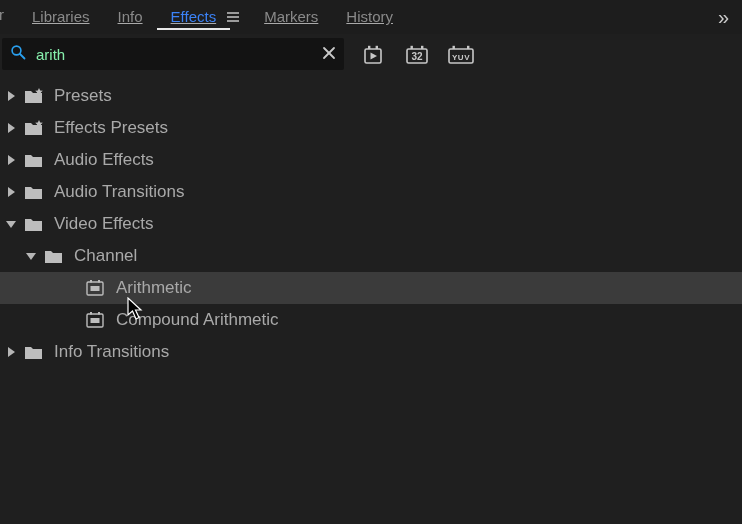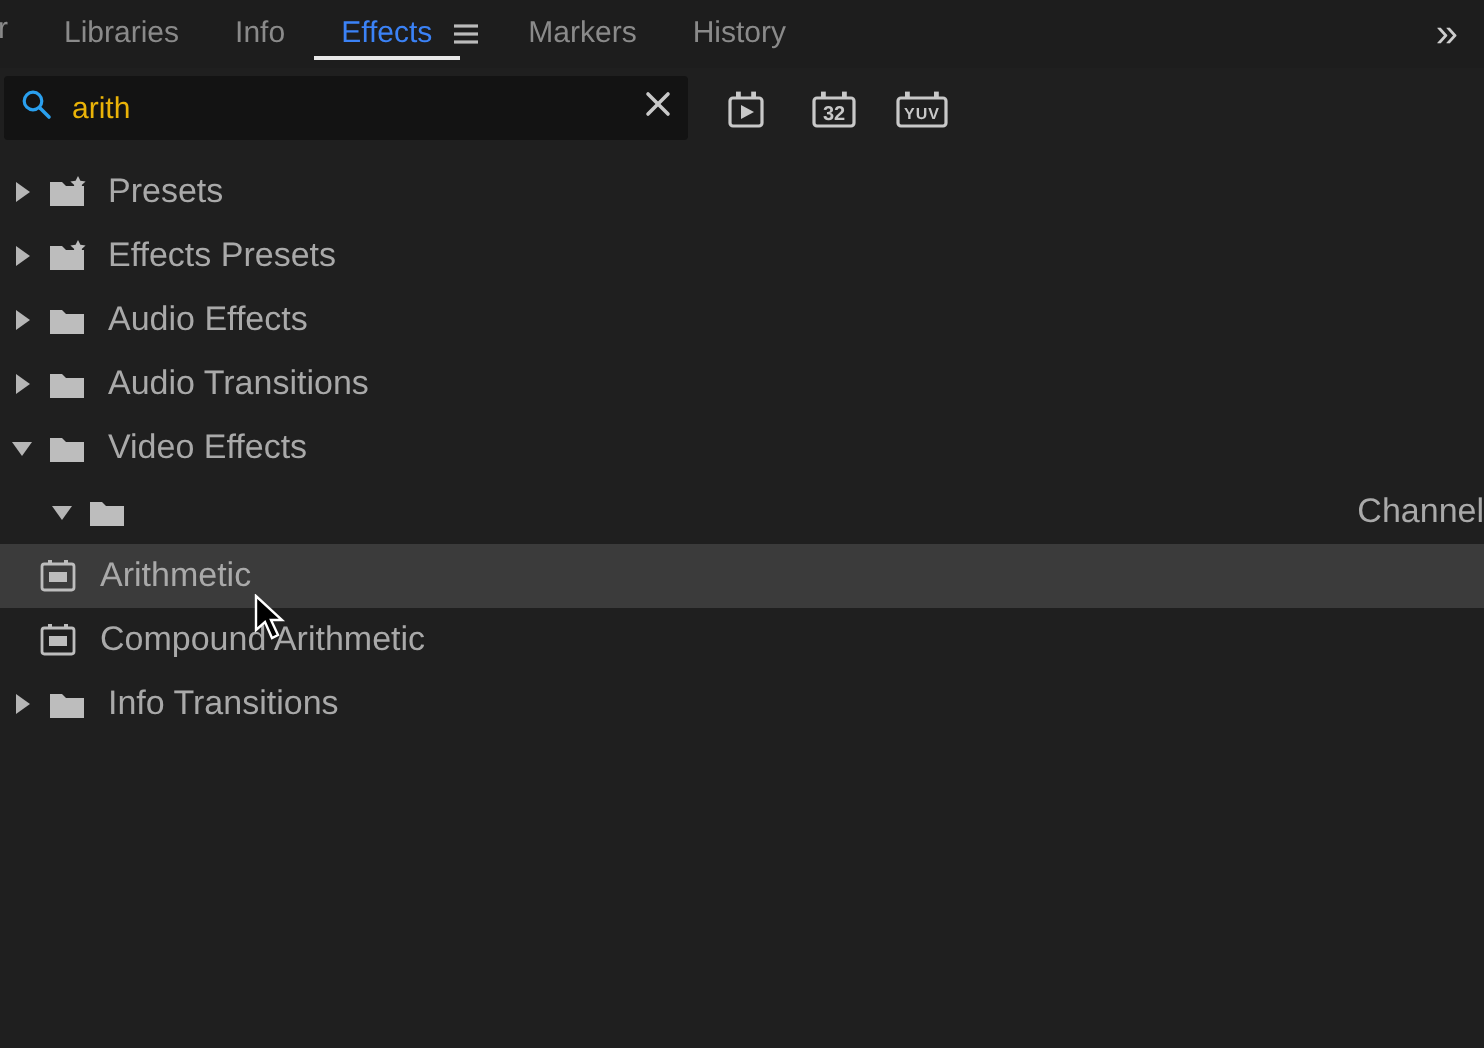--- a/index.html
+++ b/index.html
@@ -34,21 +34,21 @@
     color: #3b82f6;
   }
   .tab.active .tab-underline {
     position: absolute;
     height: 2px;
     background: #e8e8e8;
     bottom: 2px;
     left: 0;
     right: 0;
   }
-  .tab-wrap { position: relative; display: inline-block; }
+  .tab-wrap { position: relative; display: inline-block; text-decoration: underline; }
   .tab-menu-icon {
     margin-left: -4px;
     color: #8a8a8a;
     font-size: 14px;
     display: inline-flex;
     align-items: center;
     height: 34px;
     padding-right: 10px;
     cursor: pointer;
   }
@@ -88,21 +88,21 @@
   }
   .search .mag {
     color: #249be8;
     flex: 0 0 18px;
   }
   .search input {
     flex: 1 1 auto;
     background: transparent;
     border: none;
     outline: none;
-    color: #eab308;
+    color: #86efac;
     font-size: 15px;
     padding: 0 8px;
   }
   .search .clear {
     color: #bbb;
     font-size: 15px;
     cursor: pointer;
   }
   .tool-btn {
     width: 30px;
@@ -149,22 +149,22 @@
     margin-right: 10px;
     display: inline-flex;
     align-items: center;
     justify-content: center;
     color: #bdbdbd;
   }
   .node-icon svg { display:block; }
   .row .label { flex:1 1 auto; }
   
   .ind0 { padding-left: 4px; }
-  .ind1 { padding-left: 24px; text-align: right; }
-  .ind2 { }
+  .ind1 { padding-left: 24px; }
+  .ind2 { padding-left: 66px; }
   
   .cursor-overlay {
     position: absolute;
     pointer-events: none;
   }
 </style>
 </head>
 <body>
 
 <div class="tabstrip">

